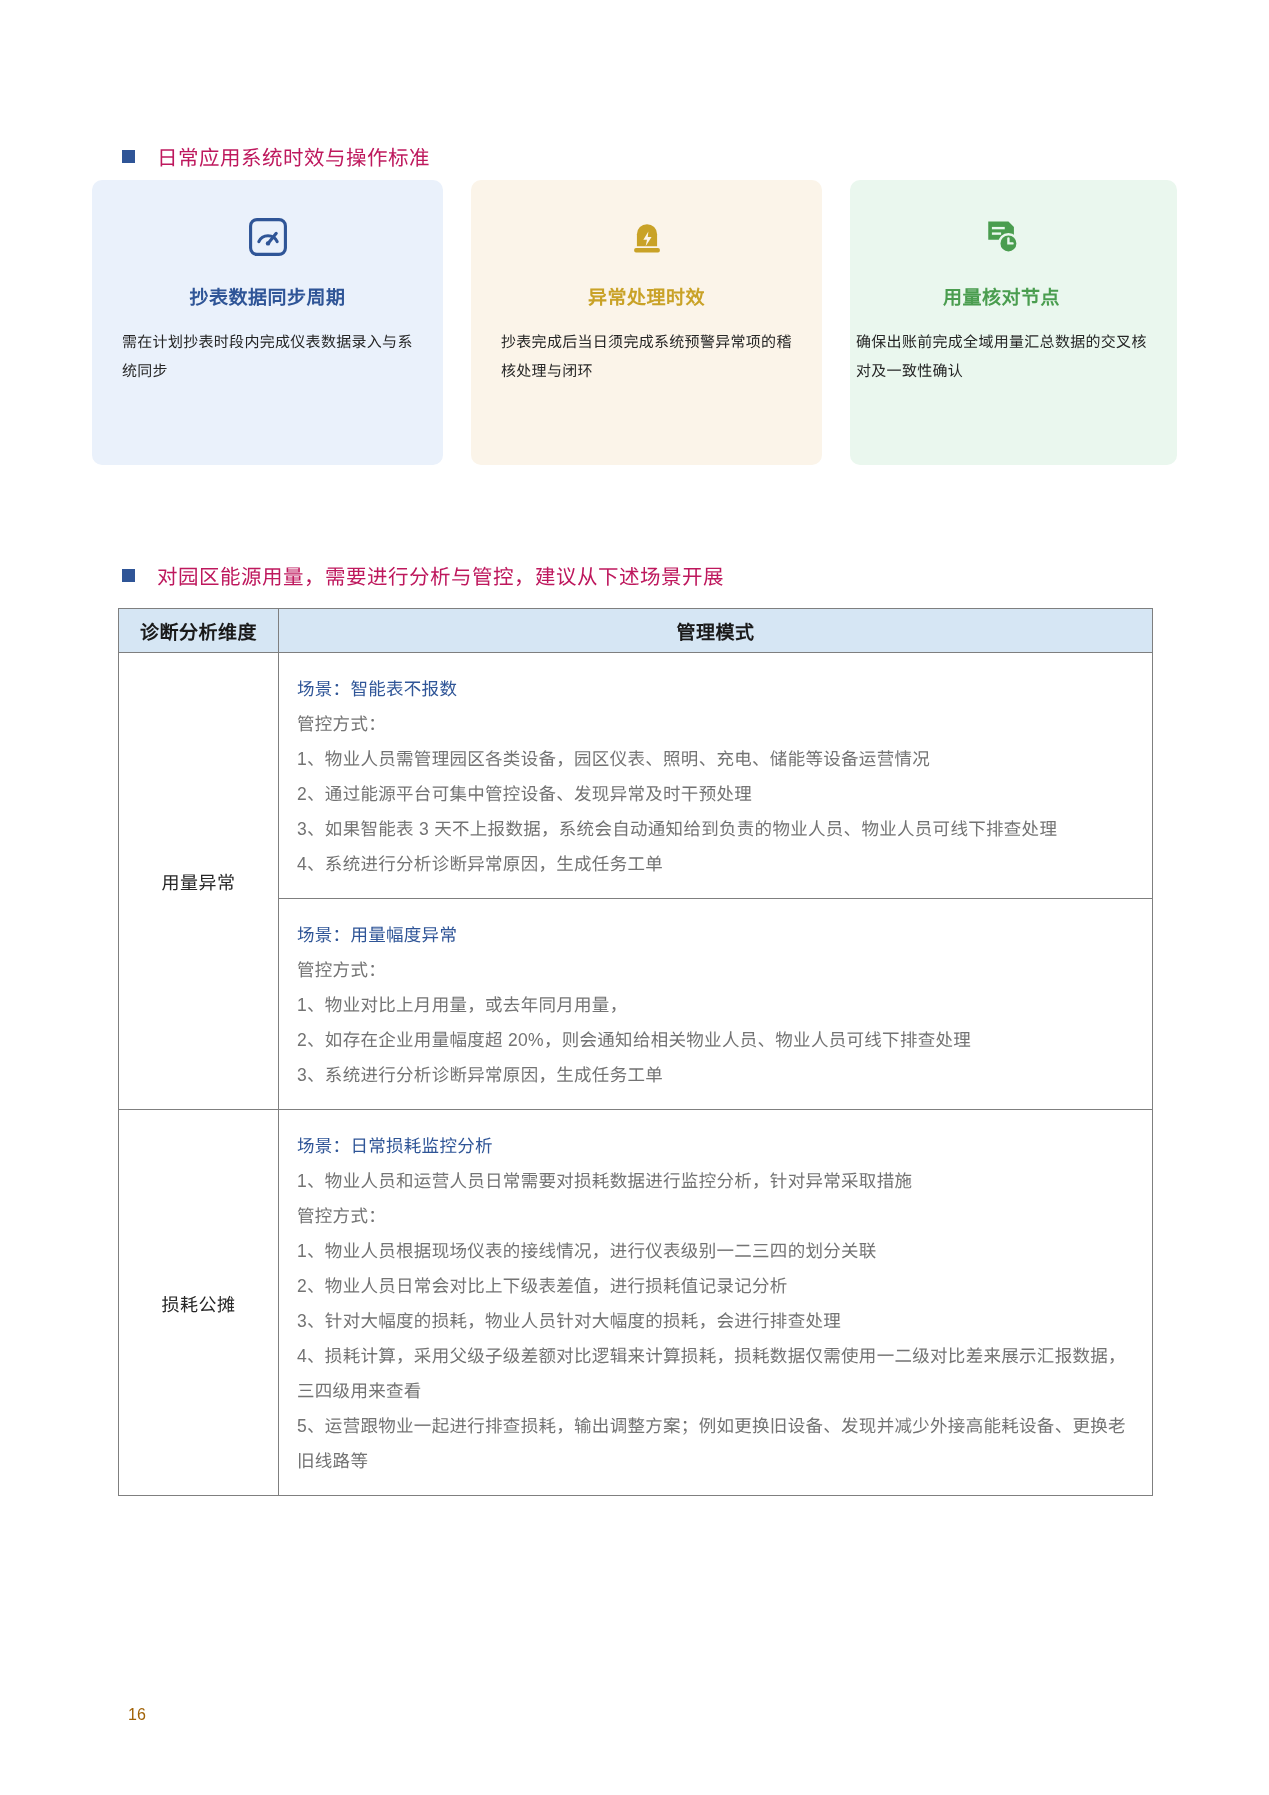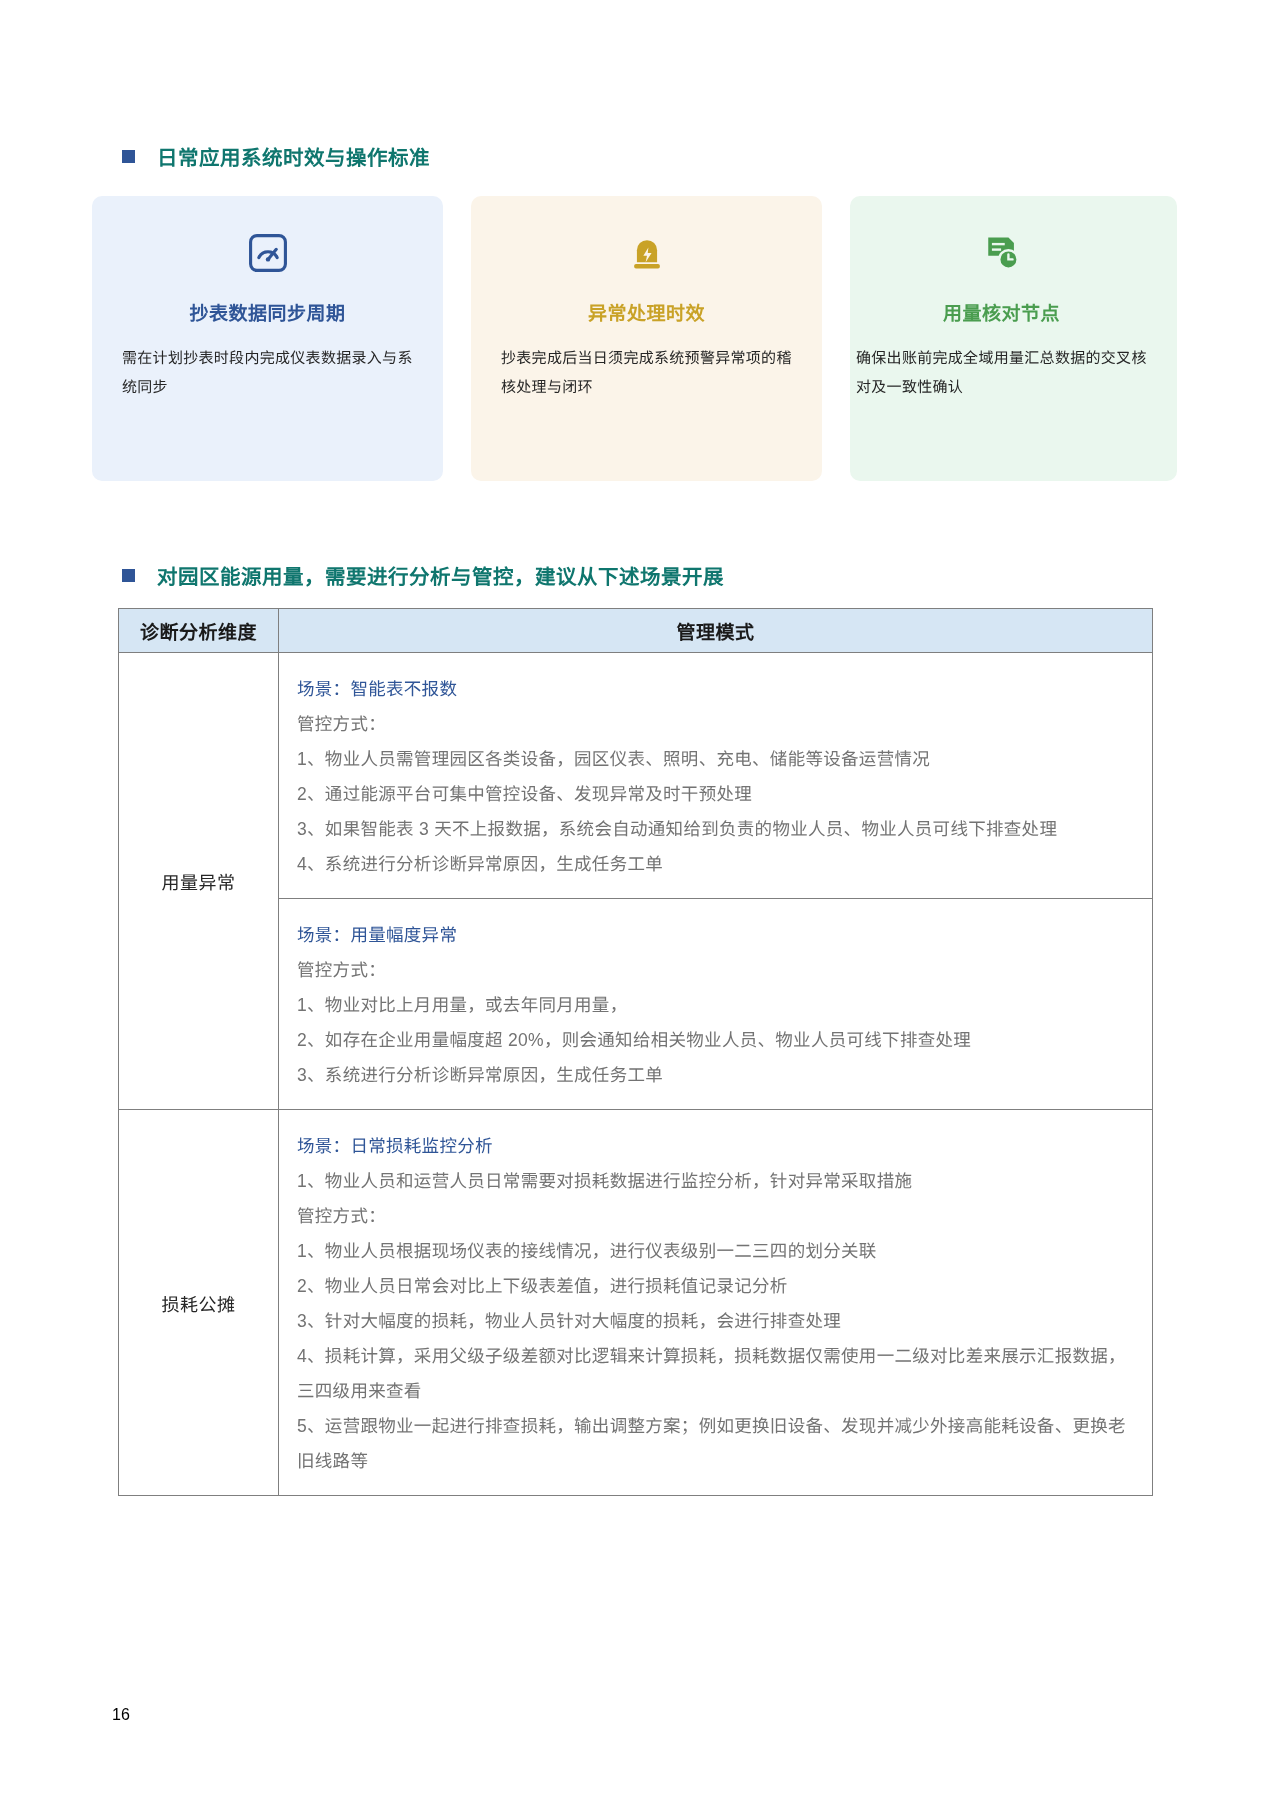--- a/index.html
+++ b/index.html
@@ -31,33 +31,33 @@
   }
   .section-head .bullet {
     width: 13px;
     height: 13px;
     background: #2f5597;
     flex: 0 0 auto;
     display: block;
   }
   .section-head .stitle {
     font-size: 20.5px;
-    font-weight: bold;
-    color: #0f766e;
+    font-weight: normal;
+    color: #be185d;
     letter-spacing: 0.5px;
     white-space: nowrap;
   }
   #sec1 { position: absolute; left: 122px; top: 141px; }
   #sec2 { position: absolute; left: 122px; top: 560px; }
 
   
   .cards {
     position: absolute;
     left: 92px;
-    top: 196px;
+    top: 180px;
     width: 1085px;
     display: flex;
     gap: 28px;
   }
   .card {
     flex: 1 1 0;
     border-radius: 10px;
     box-sizing: border-box;
     padding: 34px 30px 30px 30px;
     min-height: 285px;
@@ -139,24 +139,24 @@
   .line {
     color: #737373;
     font-size: 17.5px;
     line-height: 2.0;
     letter-spacing: 0.3px;
   }
 
   
   .page-num {
     position: absolute;
-    left: 112px;
+    left: 128px;
     top: 1706px;
     font-size: 16px;
-    color: #000000;
+    color: #a16207;
   }
 </style>
 </head>
 <body>
 
 <div class="page">
 
   <div class="section-head" id="sec1">
     <span class="bullet"></span>
     <span class="stitle">日常应用系统时效与操作标准</span>

